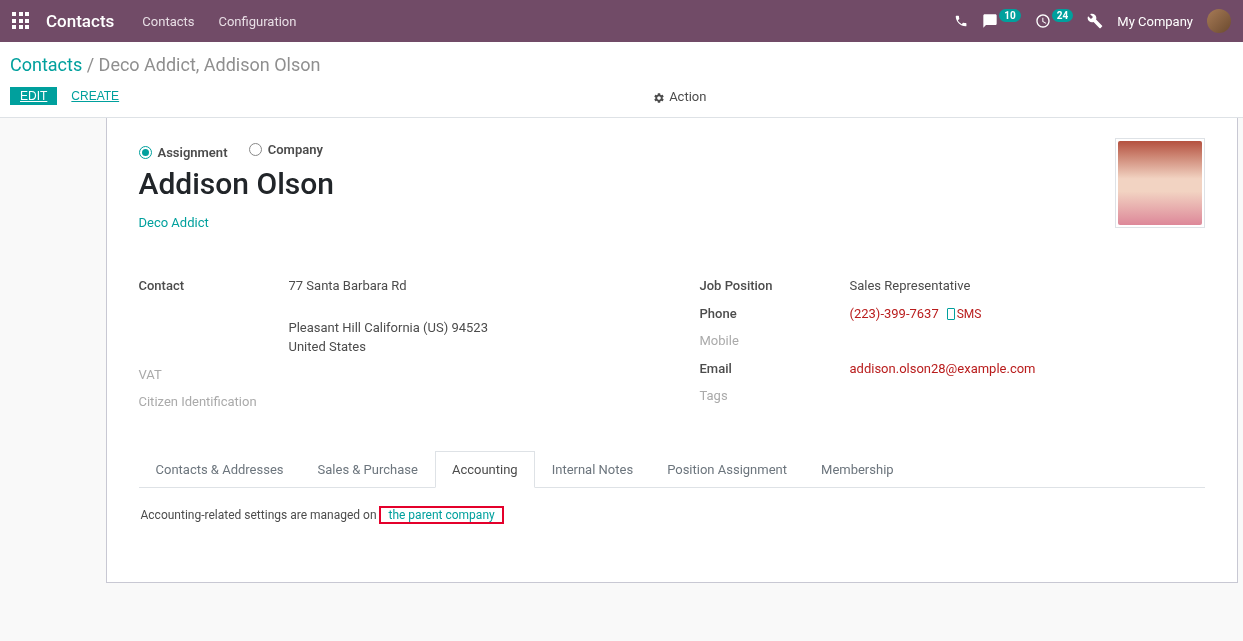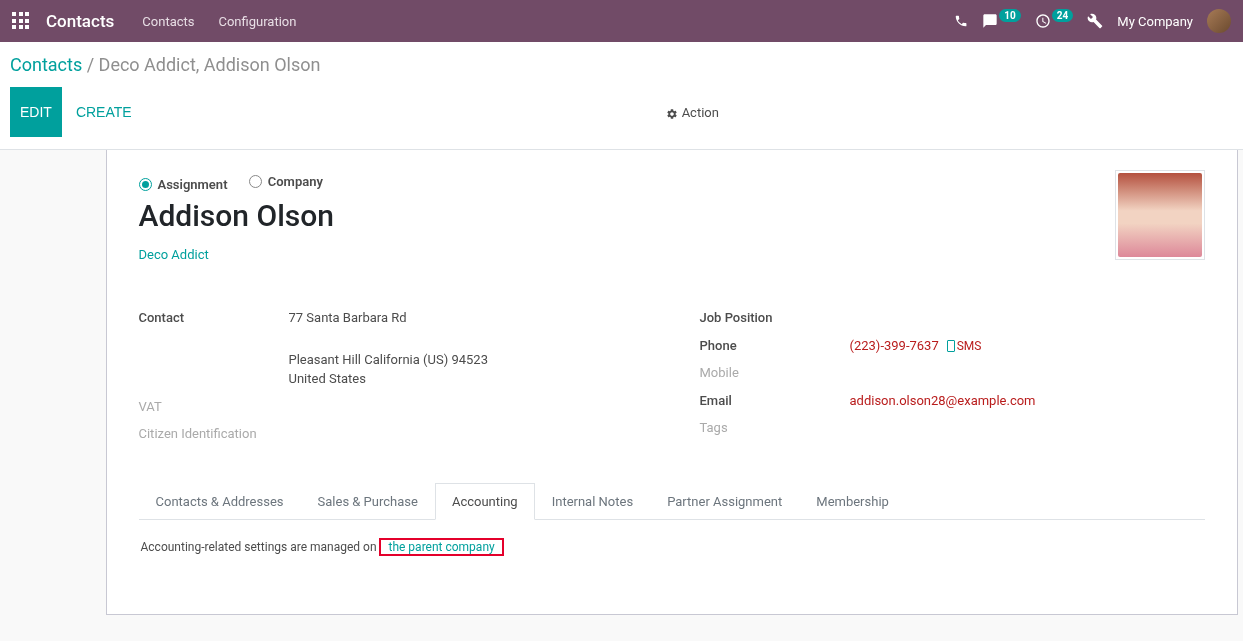--- a/index.html
+++ b/index.html
@@ -18,21 +18,21 @@
 .navbar .company { font-size: 13px; margin-left: 14px; color:#fff; }
 .navbar svg { fill: #fff; }
 
 
 .breadcrumb-row { padding: 12px 16px 4px 10px; background: #fff; }
 .breadcrumb { font-size: 18px; color: #8f8f8f; }
 .breadcrumb a { color: #00A09D; text-decoration: none; }
 
 
 .action-row { background: #fff; display: flex; align-items: center; padding: 8px 10px 12px 10px; border-bottom: 1px solid #dee2e6; }
-.btn { padding: 17px 10px; font-size: 14px; border: none; cursor: pointer; margin-right: 4px; text-transform: uppercase; font-weight: 500; }
+.btn { padding: 2px 10px; font-size: 12px; border: none; cursor: pointer; margin-right: 4px; text-transform: uppercase; font-weight: 500; text-decoration: underline; }
 .btn-primary { background: #00A09D; color: #fff; }
 .btn-link { background: none; color: #00A09D; }
 .action-dropdown { color: #4c4c4c; font-size: 13px; cursor: pointer; display: flex; align-items: flex-end; margin-left: 520px; }
 .action-dropdown .gear { margin-right: 4px; }
 
 
 .form-wrap { display: flex; justify-content: center; }
 .form-sheet { background: #fff; border: 1px solid #c8c8d3; border-top: none; width: 1132px; padding: 24px 32px 40px 32px; position: relative; margin-left: 100px;}
 
 .radio-row { margin-bottom: 6px; }
@@ -168,20 +168,21 @@
             <div class="value"></div>
           </div>
       <div class="field">
             <div class="label muted">Citizen Identification</div>
             <div class="value"></div>
           </div>
     </div>
     <div class="col">
       <div class="field">
             <div class="label">Job Position</div>
+            <div class="value">Sales Representative</div>
           </div>
       <div class="field">
             <div class="label">Phone</div>
             <div class="value"><a href="#">(223)-399-7637</a><a href="#" class="sms-link"><span class="sms-icon"></span><span>SMS</span></a></div>
           </div>
       <div class="field">
             <div class="label muted">Mobile</div>
             <div class="value"></div>
           </div>
       <div class="field">
@@ -193,21 +194,21 @@
             <div class="value"></div>
           </div>
     </div>
   </div>
 
   <div class="tabs">
     <div class="tab">Contacts &amp; Addresses</div>
     <div class="tab">Sales &amp; Purchase</div>
     <div class="tab active">Accounting</div>
     <div class="tab">Internal Notes</div>
-    <div class="tab">Partner Assignment</div>
+    <div class="tab">Position Assignment</div>
     <div class="tab">Membership</div>
   </div>
 
   <div class="tab-content">
     <span>Accounting-related settings are managed on </span><span class="highlight-box"><a href="#" class="link-hl">the parent company</a></span>
   </div>
 
 </div>
 </div>
 

